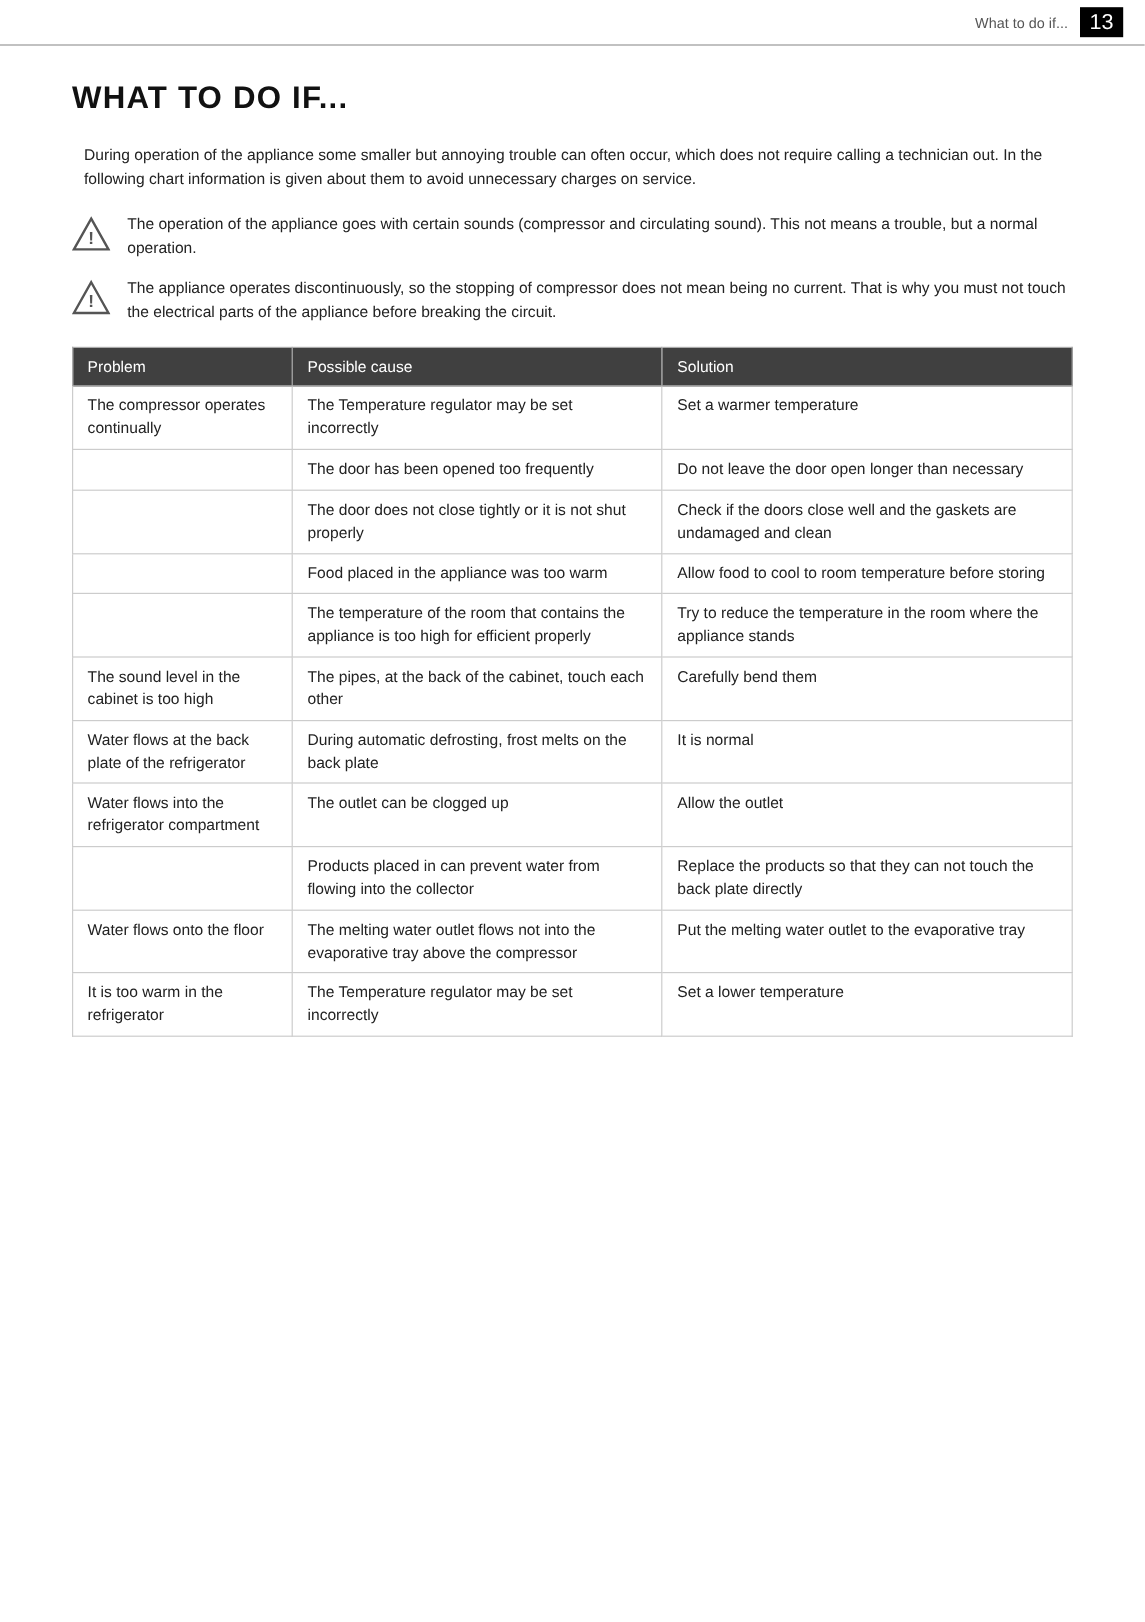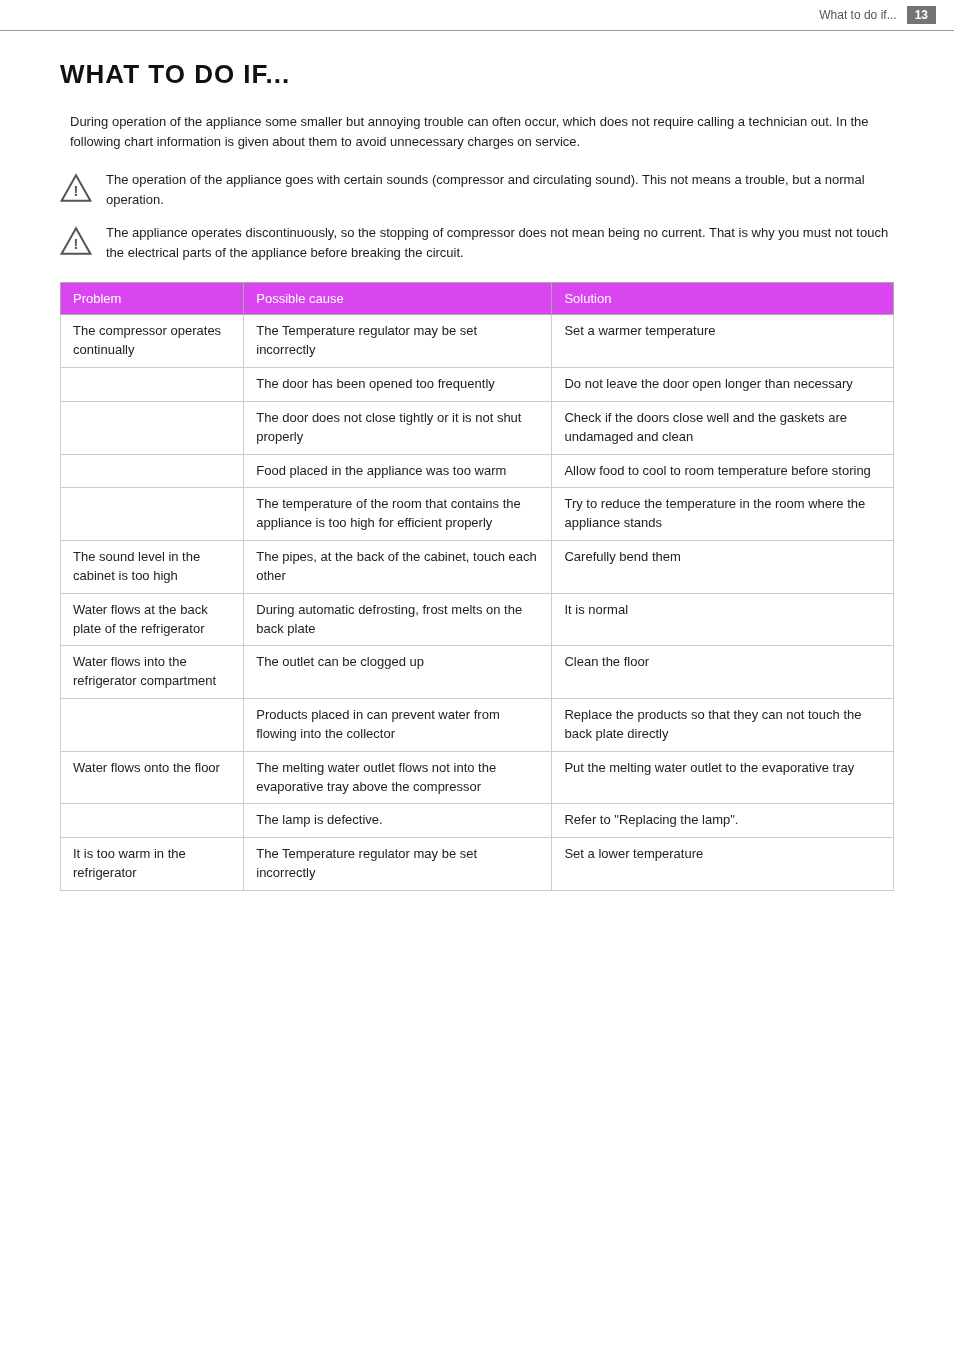--- a/index.html
+++ b/index.html
@@ -19,24 +19,24 @@
       border-bottom: 1px solid #999;
       padding: 6px 18px 6px 0;
       margin-bottom: 0;
     }
     .page-header-text {
       font-size: 12px;
       color: #555;
       margin-right: 10px;
     }
     .page-number-box {
-      background: #737373;
+      background: #000000;
       color: #fff;
-      font-size: 12px;
-      font-weight: bold;
+      font-size: 18px;
+      font-weight: normal;
       padding: 2px 8px;
     }
     .content {
       padding: 28px 60px 28px 60px;
     }
     .page-title {
       font-size: 26px;
       font-weight: bold;
       letter-spacing: 1px;
       margin-bottom: 22px;
@@ -66,21 +66,21 @@
       line-height: 1.5;
       color: #222;
     }
     table {
       width: 100%;
       border-collapse: collapse;
       margin-top: 20px;
       font-size: 13px;
     }
     thead tr {
-      background: #d946ef;
+      background: #404040;
       color: #fff;
     }
     thead th {
       padding: 8px 12px;
       text-align: left;
       font-weight: normal;
       border: 1px solid #aaa;
     }
     tbody tr {
       vertical-align: top;
@@ -175,38 +175,33 @@
           <td class="solution-cell">Carefully bend them</td>
         </tr>
         <tr>
           <td class="problem-cell">Water flows at the back plate of the refrigerator</td>
           <td class="cause-cell">During automatic defrosting, frost melts on the back plate</td>
           <td class="solution-cell">It is normal</td>
         </tr>
         <tr>
           <td class="problem-cell">Water flows into the refrigerator compartment</td>
           <td class="cause-cell">The outlet can be clogged up</td>
-          <td class="solution-cell">Clean the floor</td>
+          <td class="solution-cell">Allow the outlet</td>
         </tr>
         <tr>
           <td class="problem-cell"></td>
           <td class="cause-cell">Products placed in can prevent water from flowing into the collector</td>
           <td class="solution-cell">Replace the products so that they can not touch the back plate directly</td>
         </tr>
         <tr>
           <td class="problem-cell">Water flows onto the floor</td>
           <td class="cause-cell">The melting water outlet flows not into the evaporative tray above the compressor</td>
           <td class="solution-cell">Put the melting water outlet to the evaporative tray</td>
         </tr>
         <tr>
-          <td class="problem-cell"></td>
-          <td class="cause-cell">The lamp is defective.</td>
-          <td class="solution-cell">Refer to "Replacing the lamp".</td>
-        </tr>
-        <tr>
           <td class="problem-cell">It is too warm in the refrigerator</td>
           <td class="cause-cell">The Temperature regulator may be set incorrectly</td>
           <td class="solution-cell">Set a lower temperature</td>
         </tr>
       </tbody>
   </table>
 
 </div>
 
 </body></html>

